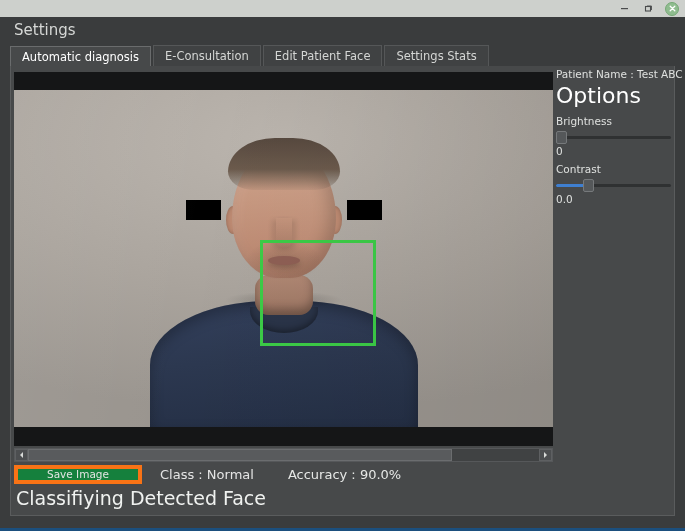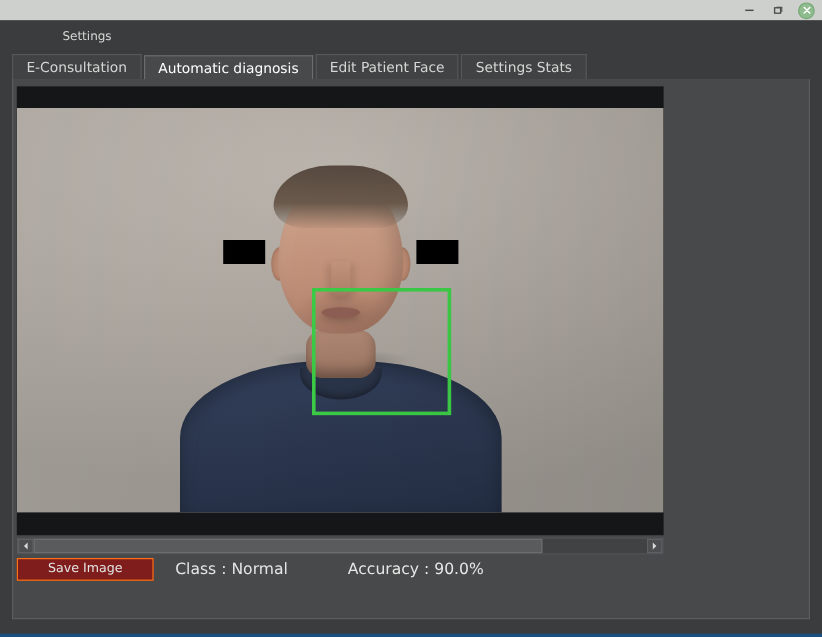--- a/index.html
+++ b/index.html
@@ -63,25 +63,24 @@
     position: absolute;
     left: 0; top: 17px;
     width: 685px;
     height: 26px;
     background: #3a3c3d;
     display: flex;
     align-items: center;
     box-sizing: border-box;
   }
   #menu-settings {
-    font-size: 10px;
+    font-size: 15px;
     color: #d6d8d6;
     padding: 3px 8px 3px 14px;
     cursor: default;
-    margin-left: 38px;
   }
 
   
   #tab-strip {
     position: absolute;
     left: 10px; top: 45px;
     width: 665px;
     height: 22px;
     display: flex;
     align-items: flex-end;
@@ -343,42 +342,42 @@
   
   #controls-row {
     position: absolute;
     left: 14px; top: 464px;
     width: 539px;
     height: 20px;
     display: flex;
     align-items: center;
   }
   #save-image-button {
-    width: 114px;
+    width: 128px;
     height: 19px;
-    background: #7f1d1d;
-    border: 1px solid #f97316;
+    background: #15803d;
+    border: 4px solid #f97316;
     box-sizing: border-box;
     color: #e2e4e2;
     font-size: 10.5px;
     display: flex;
     align-items: center;
     justify-content: center;
     cursor: default;
   }
   #class-label {
     font-size: 13px;
     color: #e5e5e5;
     margin-left: 18px;
     white-space: nowrap;
   }
   #accuracy-label {
     font-size: 13px;
     color: #e6e8e6;
-    margin-left: 50px;
+    margin-left: 34px;
     white-space: nowrap;
   }
 
   
   #status-message {
     position: absolute;
     left: 16px; top: 487px;
     font-size: 19px;
     color: #f0f2f0;
     white-space: nowrap;
@@ -486,22 +485,22 @@
         </svg>
       </span>
     </div>
   </div>
 
   <div id="menu-bar">
     <div id="menu-settings">Settings</div>
   </div>
 
   <div id="tab-strip">
+    <div class="tab active">Automatic diagnosis</div>
     <div class="tab">E-Consultation</div>
-    <div class="tab active">Automatic diagnosis</div>
     <div class="tab">Edit Patient Face</div>
     <div class="tab">Settings Stats</div>
   </div>
 
   <div id="content-pane"></div>
 
   <div id="image-viewer">
     <div id="photo">
 
       <div id="subject">
@@ -544,17 +543,38 @@
       </span>
     </div>
   </div>
 
   <div id="controls-row">
     <div id="save-image-button">Save Image</div>
     <div id="class-label">Class : Normal</div>
     <div id="accuracy-label">Accuracy : 90.0%</div>
   </div>
 
-
+  <div id="status-message">Classifiying Detected Face</div>
+
+  <div id="options-panel">
+    <div id="patient-name">Patient Name : Test ABC</div>
+    <div id="options-heading">Options</div>
+
+    <div class="slider-label">Brightness</div>
+    <div class="slider">
+      <div class="slider-groove"></div>
+      <div class="slider-fill" id="brightness-fill" style="width: 0px;"></div>
+      <div class="slider-handle" id="brightness-handle" style="left: 0px;"></div>
+    </div>
+    <div class="slider-value">0</div>
+
+    <div class="slider-label">Contrast</div>
+    <div class="slider">
+      <div class="slider-groove"></div>
+      <div class="slider-fill" id="contrast-fill" style="width: 32.54px; background: rgb(63, 127, 208);"></div>
+      <div class="slider-handle" id="contrast-handle" style="left: 27.04px;"></div>
+    </div>
+    <div class="slider-value">0.0</div>
+  </div>
 
   <div id="bottom-accent" style="background: rgb(27, 79, 126);"></div>
 
 </div>
 
 </body></html>

